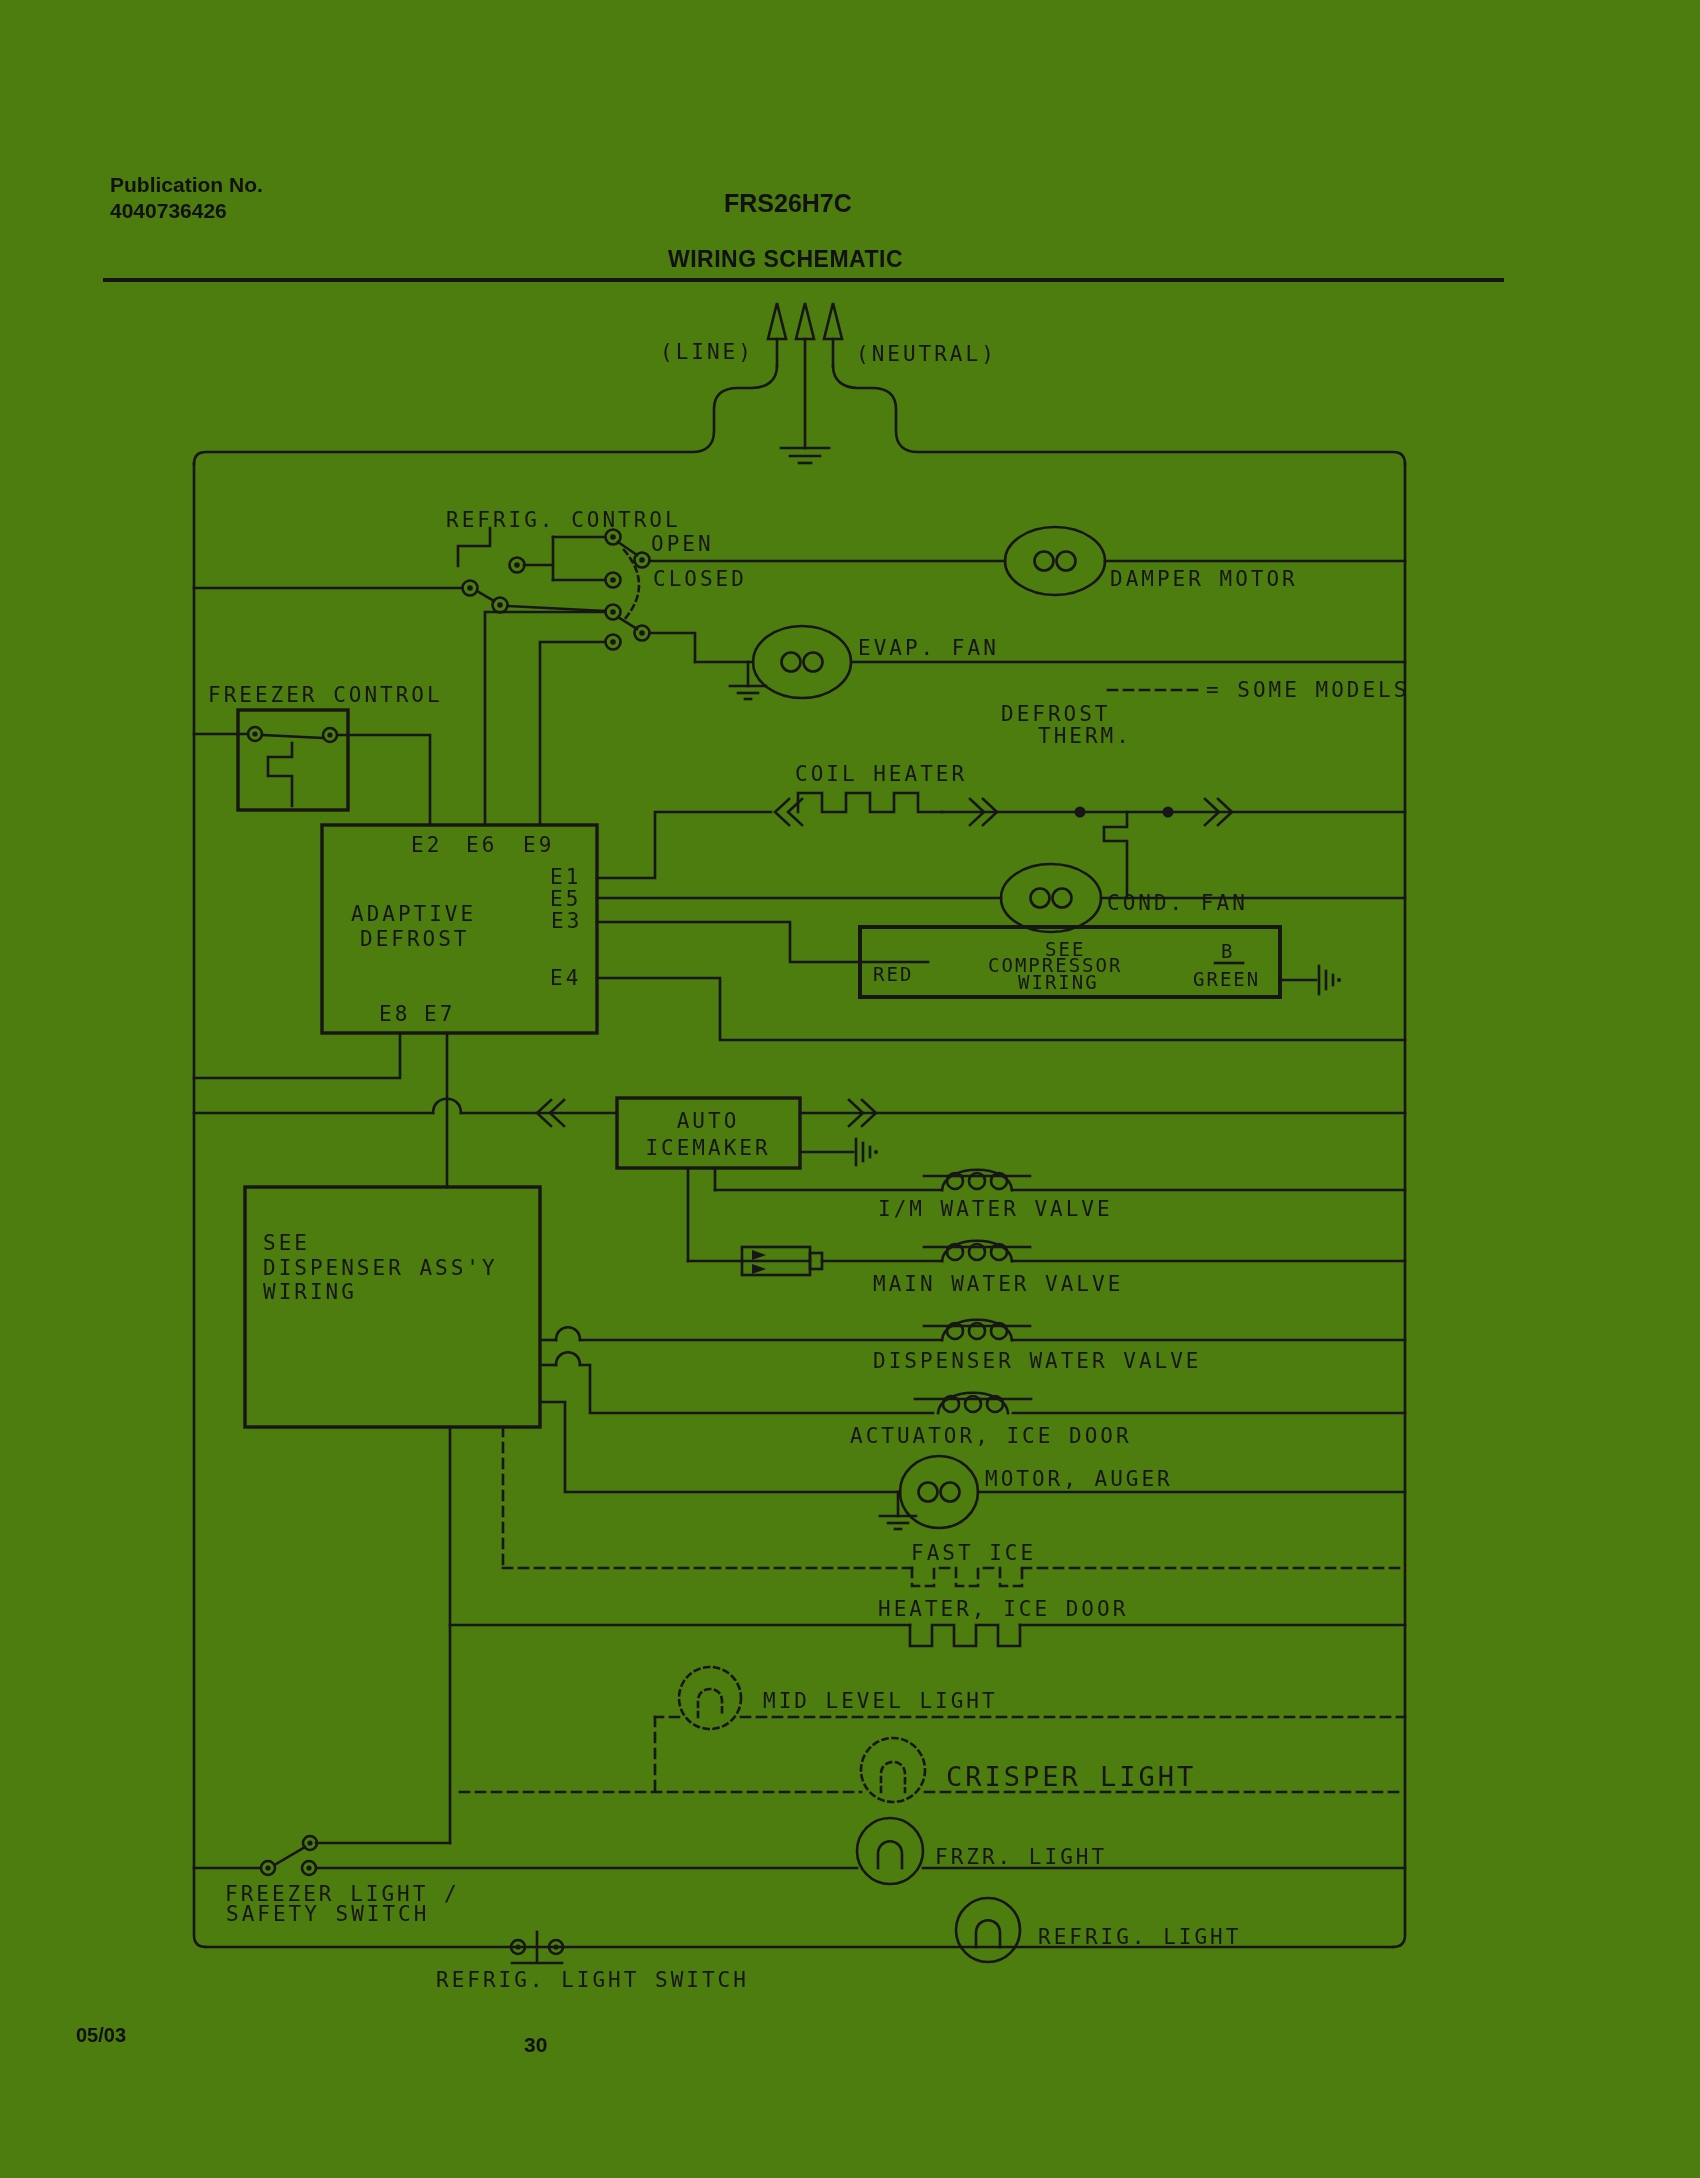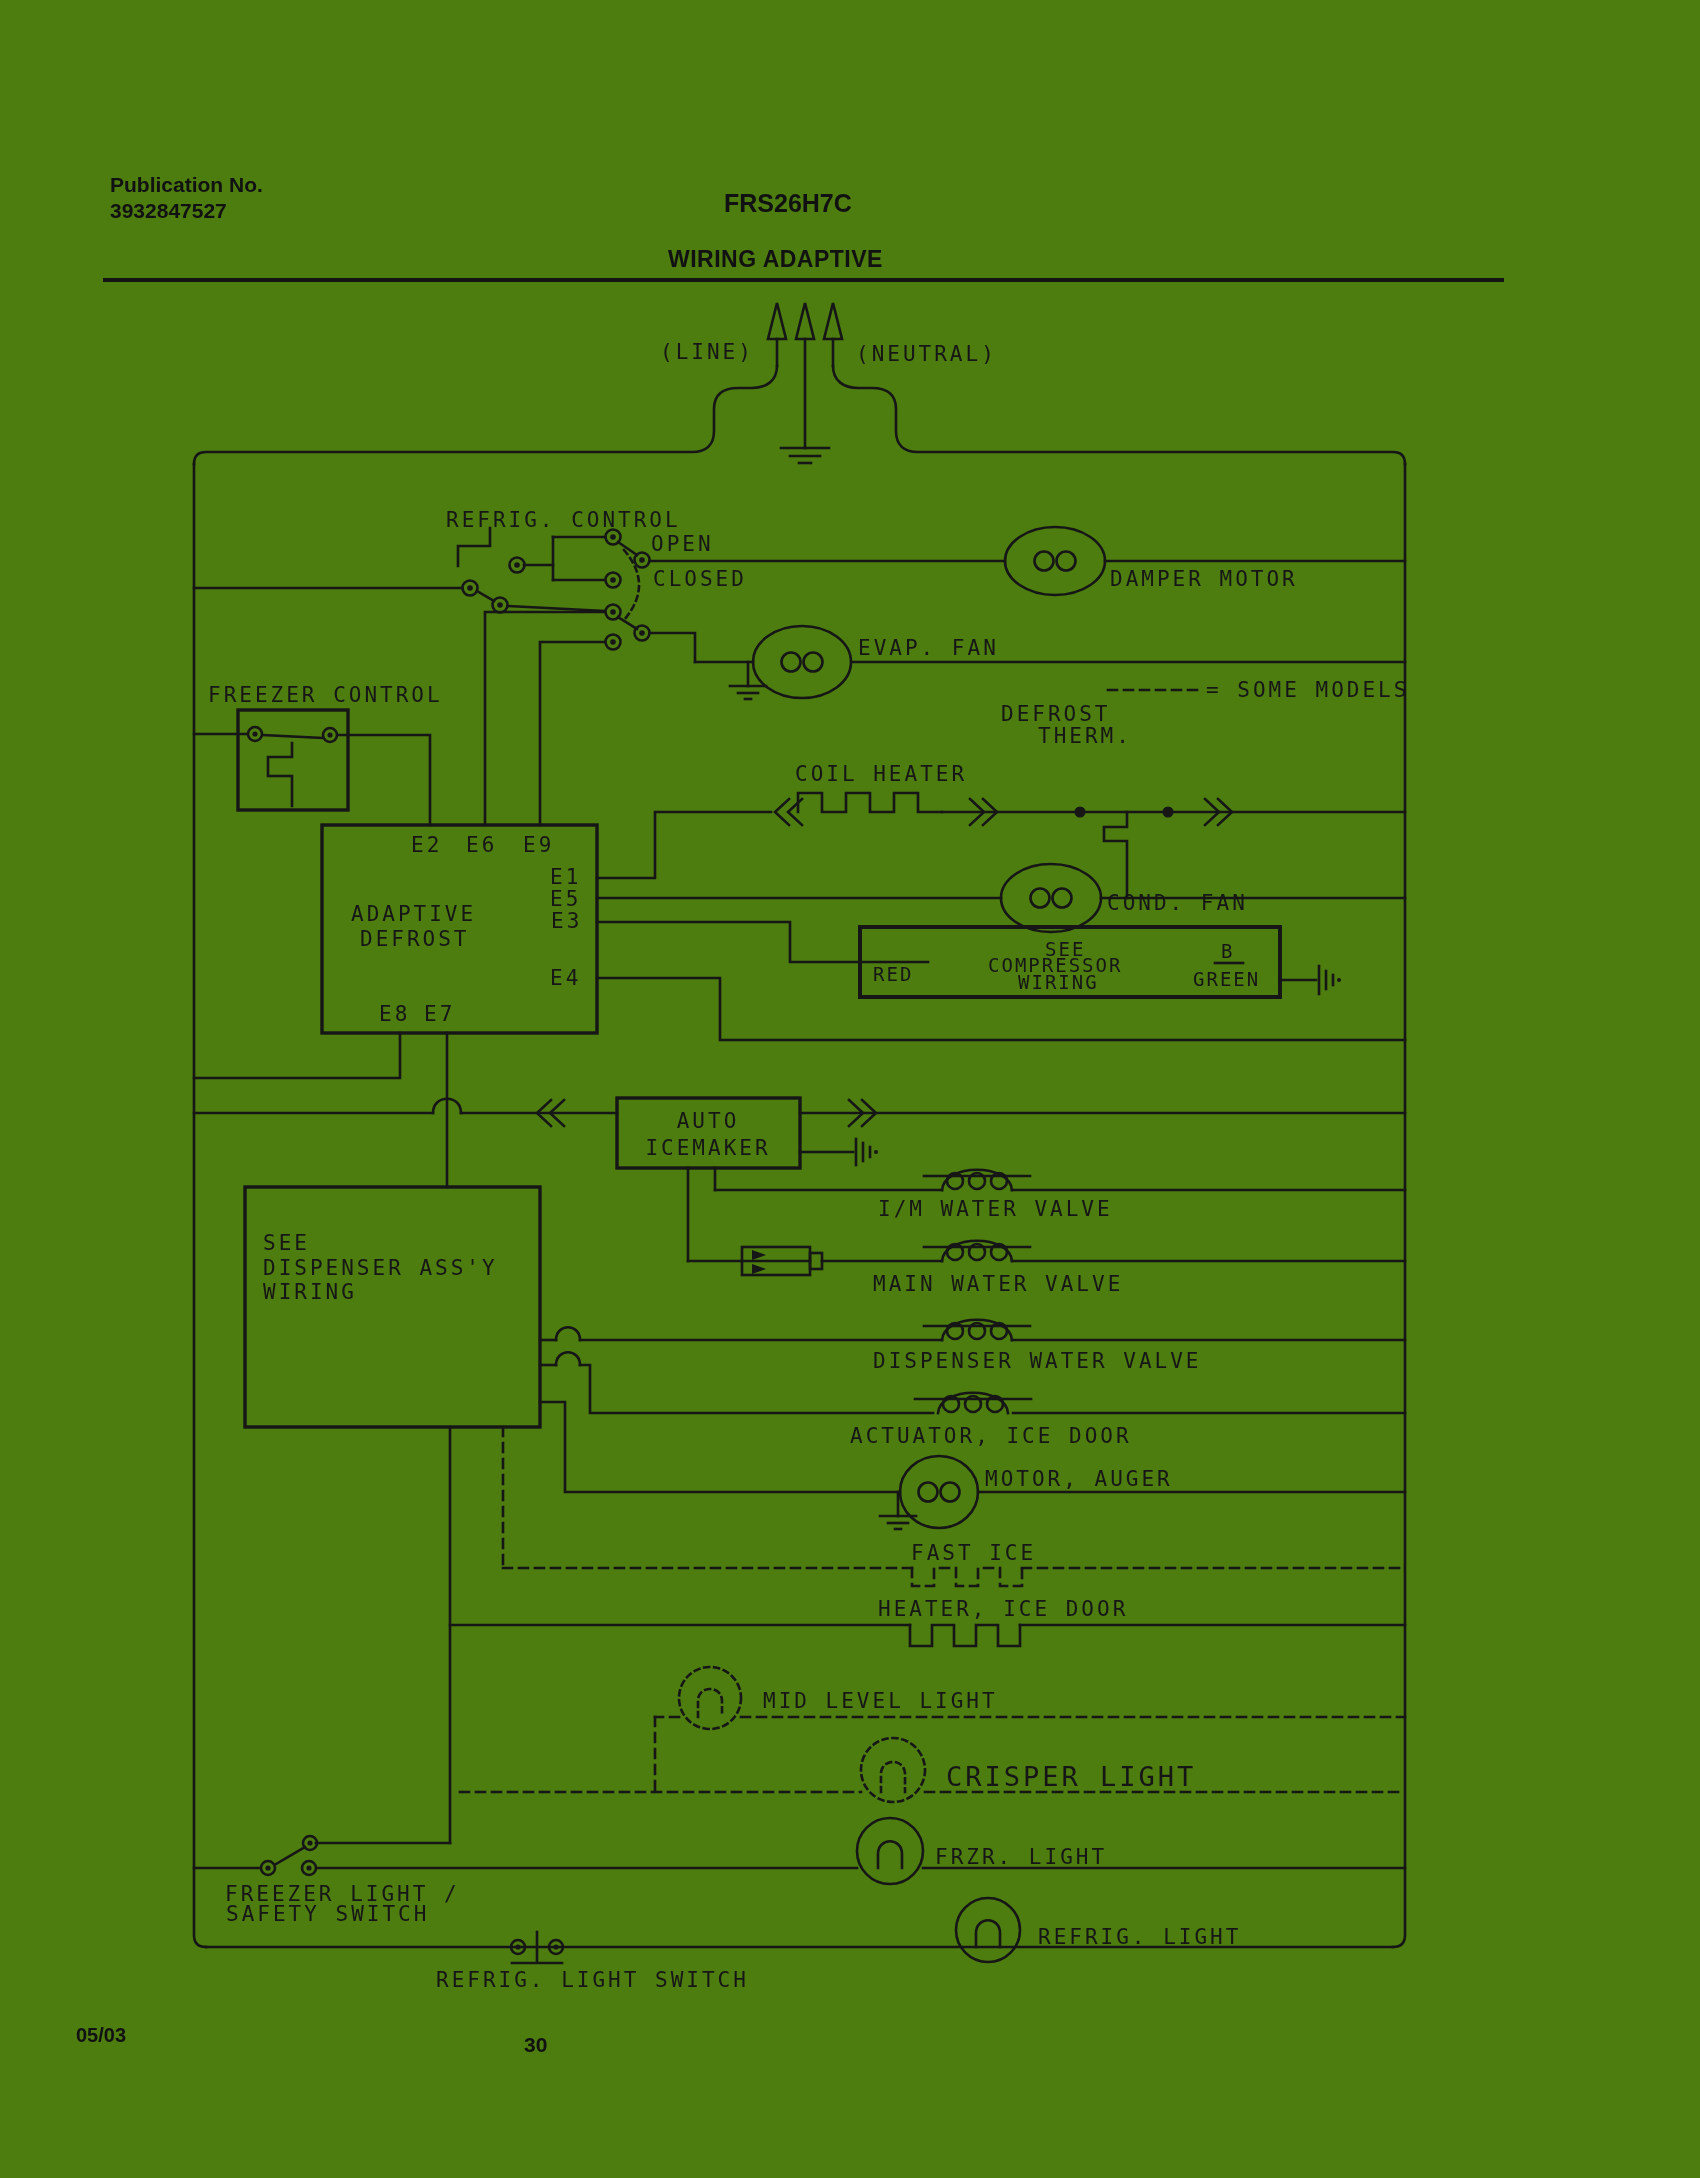--- a/index.html
+++ b/index.html
@@ -24,23 +24,23 @@
      font-size:21px;letter-spacing:3px;white-space:pre;}
   svg.schem text.sm{font-size:19px;letter-spacing:2px;}
   svg.schem text.lg{font-size:27px;letter-spacing:3px;}
   svg.schem text.mid{text-anchor:middle;}
 </style>
 </head>
 <body>
 
 <div class="page">
 
-  <div class="hdr pub"><div>Publication No.</div><div>3932847527</div></div>
+  <div class="hdr pub"><div>Publication No.</div><div>4040736426</div></div>
   <div class="hdr model">FRS26H7C</div>
-  <div class="hdr title">WIRING ADAPTIVE</div>
+  <div class="hdr title">WIRING SCHEMATIC</div>
   <div class="rule"></div>
 
   <div class="hdr foot-date">05/03</div>
   <div class="hdr foot-page">30</div>
 
   <svg class="schem" width="1700" height="2178" viewBox="0 0 1700 2178">
 
     <g>
       <path d="M768,339 L777,303 L786,339 Z"></path>
       <path d="M796,339 L805,303 L814,339 Z"></path>

